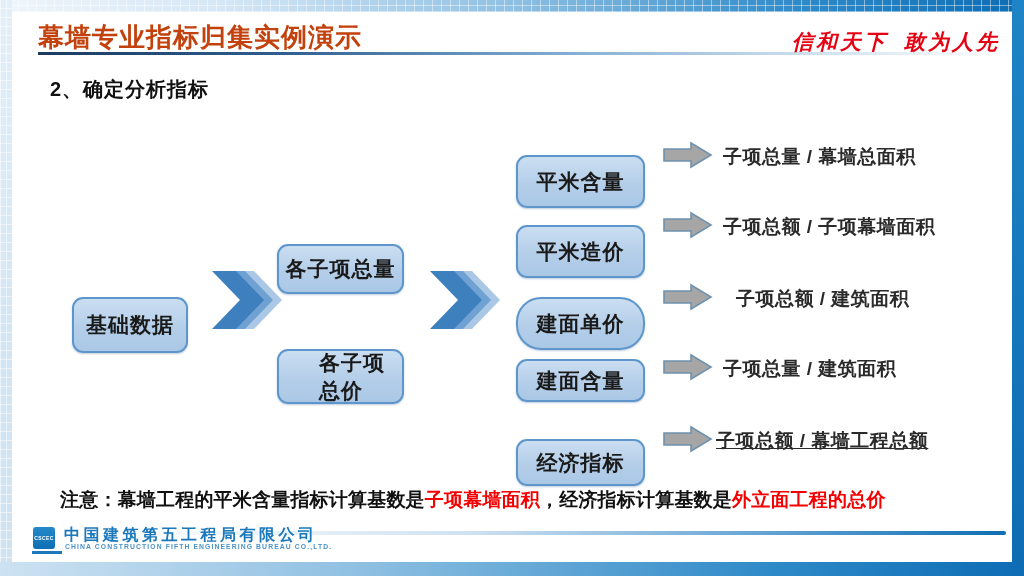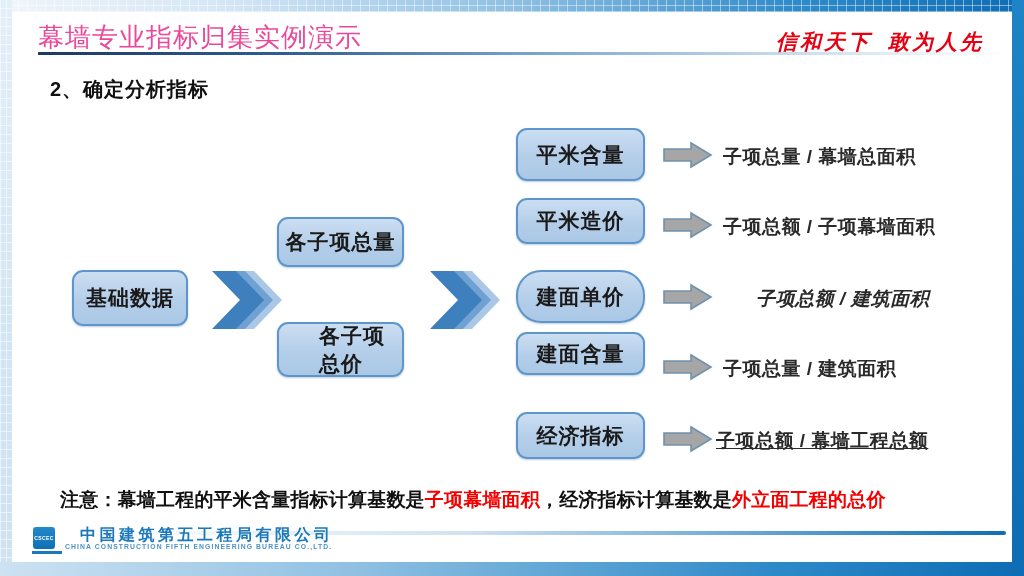--- a/index.html
+++ b/index.html
@@ -19,48 +19,48 @@
       repeating-linear-gradient(90deg, rgba(255,255,255,.55) 0 1px, transparent 1px 6px),
       linear-gradient(180deg,#e3eff9 0%,#d2e5f4 60%,#cfe2f2 100%);}
   .right-bar{left:1012px;top:0;width:12px;height:576px;
     background:linear-gradient(180deg,#1e84c6 0%,#0d6cb2 100%);}
   .bottom-band{left:0;top:562px;width:1024px;height:14px;
     background:linear-gradient(90deg,#cde2f2 0%,#8fc0e2 35%,#2f8ac8 75%,#0d6cb4 100%);}
   .fade-line{left:110px;top:531px;width:896px;height:4px;border-radius:2px;
     background:linear-gradient(90deg,rgba(255,255,255,0) 0%,#cfe2f1 40%,#5d9fd2 75%,#0f6fb2 100%);}
 
   
-  .slide-title{left:38px;top:20px;font-size:26px;font-weight:normal;color:#ec4899;letter-spacing:1px;}
+  .slide-title{left:38px;top:20px;font-size:26px;font-weight:bold;color:#c2410c;letter-spacing:1px;}
   .title-underline{left:38px;top:52px;width:970px;height:3px;
     background:linear-gradient(90deg,#1d3a5f 0%,#2e5e90 25%,#86aed2 55%,#cfe0ee 80%,rgba(255,255,255,0) 100%);}
-  .motto{right:40px;top:28px;font-size:21px;font-weight:bold;font-style:italic;
+  .motto{right:24px;top:28px;font-size:21px;font-weight:bold;font-style:italic;
     color:#e60012;letter-spacing:3px;white-space:nowrap;}
   .motto span{margin-left:16px;}
   .motto span:first-child{margin-left:0;}
   .section-heading{left:50px;top:76px;font-size:20px;font-weight:bold;color:#111;letter-spacing:1px;}
 
   
   .bbox{border:2px solid #5e96cb;border-radius:11px;
     background:linear-gradient(180deg,#cbdef2 0%,#b4cee9 55%,#aac8e6 100%);
     box-shadow:0 1px 2px rgba(70,110,160,.35);
     display:flex;align-items:center;justify-content:center;
-    font-weight:bold;color:#1a1a1a;font-size:21px;letter-spacing:1px;box-sizing:border-box;}
+    font-weight:bold;color:#1a1a1a;font-size:21px;letter-spacing:1px;box-sizing:border-box;margin-top:27px;}
   .formula{font-size:19px;font-weight:bold;color:#2a2a2a;white-space:nowrap;letter-spacing:.5px;}
 
   
   .note{left:60px;top:487px;font-size:19px;font-weight:bold;color:#111;white-space:nowrap;letter-spacing:.2px;}
   .note .hl{color:#f40000;}
 
   
   .logo{left:33px;top:527px;width:22px;height:22px;border-radius:3px;
     background:linear-gradient(180deg,#2488c9,#0f6fb4);
     display:flex;align-items:center;justify-content:center;
     color:#fff;font-size:5px;font-weight:bold;letter-spacing:.4px;}
   .logo-dash{left:32px;top:551px;width:30px;height:3px;background:#1b78bb;}
-  .company-cn{left:80px;top:525px;font-size:16px;font-weight:bold;color:#1b78bb;letter-spacing:3.5px;white-space:nowrap;}
+  .company-cn{left:64px;top:525px;font-size:16px;font-weight:bold;color:#1b78bb;letter-spacing:3.5px;white-space:nowrap;}
   .company-en{left:65px;top:543px;font-size:6.8px;font-weight:bold;color:#4a93c8;letter-spacing:1.1px;white-space:nowrap;}
 </style>
 </head>
 <body>
 
 <div class="abs top-strip"></div>
 <div class="abs left-strip"></div>
 <div class="abs right-bar"></div>
 <div class="abs bottom-band"></div>
 <div class="abs fade-line"></div>
@@ -88,31 +88,31 @@
   <path d="M9,0 L33,0 L61,29 L33,58 L9,58 L37,29 Z" fill="#6fa1d2"></path>
   <path d="M0,0 L24,0 L52,29 L24,58 L0,58 L28,29 Z" fill="#3e7fbe"></path>
 </svg>
 
 <div class="abs bbox" style="left:516px;top:128px;width:129px;height:53px;">平米含量</div>
 <svg class="abs" style="left:663px;top:141px;" width="50" height="28" viewBox="0 0 50 28">
   <polygon points="1,8 28,8 28,2 48,14 28,26 28,20 1,20" fill="#a6a6a6" stroke="#6f91ad" stroke-width="1.6"></polygon>
 </svg>
 <div class="abs formula" style="left:723px;top:144px;">子项总量 / 幕墙总面积</div>
 
-<div class="abs bbox" style="left:516px;top:198px;width:129px;height:46px;">平米造价</div>
+<div class="abs bbox" style="left:516px;top:198px;width:129px;height:53px;">平米造价</div>
 <svg class="abs" style="left:663px;top:211px;" width="50" height="28" viewBox="0 0 50 28">
   <polygon points="1,8 28,8 28,2 48,14 28,26 28,20 1,20" fill="#a6a6a6" stroke="#6f91ad" stroke-width="1.6"></polygon>
 </svg>
 <div class="abs formula" style="left:723px;top:214px;">子项总额 / 子项幕墙面积</div>
 
 <div class="abs bbox" style="left:516px;top:270px;width:129px;height:53px;border-radius:25px;">建面单价</div>
 <svg class="abs" style="left:663px;top:283px;" width="50" height="28" viewBox="0 0 50 28">
   <polygon points="1,8 28,8 28,2 48,14 28,26 28,20 1,20" fill="#a6a6a6" stroke="#6f91ad" stroke-width="1.6"></polygon>
 </svg>
-<div class="abs formula" style="left:756px;top:286px;font-style:italic;">子项总额 / 建筑面积</div>
+<div class="abs formula" style="left:736px;top:286px;">子项总额 / 建筑面积</div>
 
 <div class="abs bbox" style="left:516px;top:332px;width:129px;height:43px;">建面含量</div>
 <svg class="abs" style="left:663px;top:353px;" width="50" height="28" viewBox="0 0 50 28">
   <polygon points="1,8 28,8 28,2 48,14 28,26 28,20 1,20" fill="#a6a6a6" stroke="#6f91ad" stroke-width="1.6"></polygon>
 </svg>
 <div class="abs formula" style="left:723px;top:356px;">子项总量 / 建筑面积</div>
 
 <div class="abs bbox" style="left:516px;top:412px;width:129px;height:47px;">经济指标</div>
 <svg class="abs" style="left:663px;top:425px;" width="50" height="28" viewBox="0 0 50 28">
   <polygon points="1,8 28,8 28,2 48,14 28,26 28,20 1,20" fill="#a6a6a6" stroke="#6f91ad" stroke-width="1.6"></polygon>

